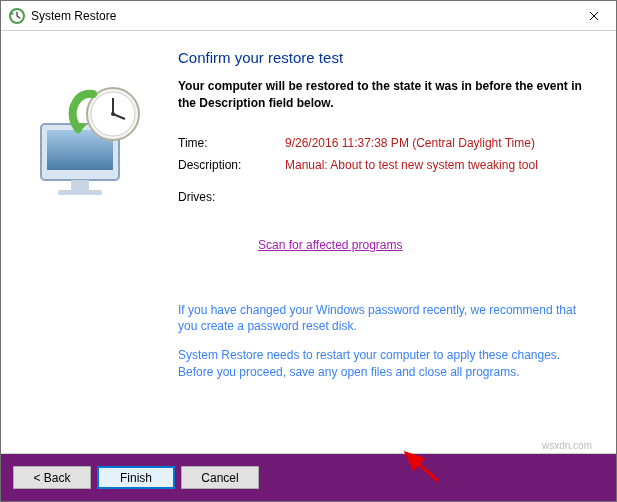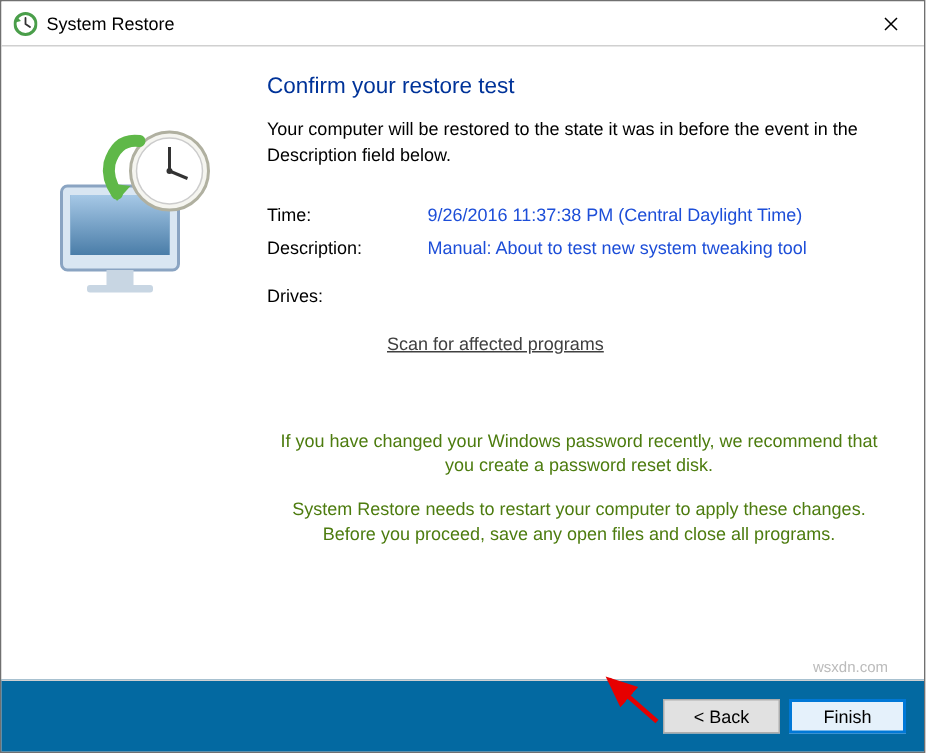--- a/index.html
+++ b/index.html
@@ -70,64 +70,63 @@
   }
   .heading {
     font-size: 15px;
     color: #003399;
     margin-bottom: 12px;
   }
   .subtext {
     color: #000;
     line-height: 1.4;
     margin-bottom: 24px;
+    font-weight: bold;
   }
   .fieldrow {
     display: flex;
     margin-bottom: 8px;
     align-items: flex-start;
     gap: 27px;
   }
   .fieldlabel {
     width: 80px;
     flex-shrink: 0;
     color: #000;
   }
   .fieldvalue {
     flex: 1;
-    color: #1d4ed8;
+    color: #b91c1c;
   }
   .drivesbox {
     border: 1px solid #7a7a7a;
     padding: 4px 6px;
     min-height: 52px;
     line-height: 1.5;
   }
   .scanlink {
-    color: #404040;
+    color: #a21caf;
     text-decoration: underline;
     cursor: pointer;
     display: inline-block;
-    margin-top: 10px;
+    margin-top: 26px;
     margin-left: 80px;
   }
   .infotext {
-    color: #4d7c0f;
+    color: #3b82f6;
     line-height: 1.4;
     margin-top: auto;
     margin-bottom: 12px;
-    text-align: center;
   }
   .footer {
     height: 48px;
-    background: #0369a1;
+    background: #701a75;
     border-top: 1px solid #d0d0d0;
     display: flex;
     align-items: center;
-    justify-content: flex-end;
     padding: 0 12px;
     gap: 6px;
   }
   .btn {
     min-width: 78px;
     height: 23px;
     background: #e1e1e1;
     border: 1px solid #adadad;
     font-size: 12px;
     font-family: inherit;
@@ -221,20 +220,21 @@
       <a class="scanlink">Scan for affected programs</a>
 
       <div class="infotext" style="margin-top:50px;">If you have changed your Windows password recently, we recommend that you create a password reset disk.</div>
       <div class="infotext" style="margin-top:0;">System Restore needs to restart your computer to apply these changes. Before you proceed, save any open files and close all programs.</div>
     </div>
   </div>
 
   <div class="footer">
     <button class="btn">&lt; Back</button>
     <button class="btn default">Finish</button>
+    <button class="btn">Cancel</button>
   </div>
 
   <svg class="arrow" width="50" height="40">
     <defs>
       <marker id="ah" markerWidth="8" markerHeight="8" refX="6" refY="3" orient="auto">
         <path d="M0,0 L7,3 L0,6 Z" fill="#e60000"></path>
       </marker>
     </defs>
     <line x1="42" y1="36" x2="10" y2="8" stroke="#e60000" stroke-width="3" marker-end="url(#ah)"></line>
   </svg>

